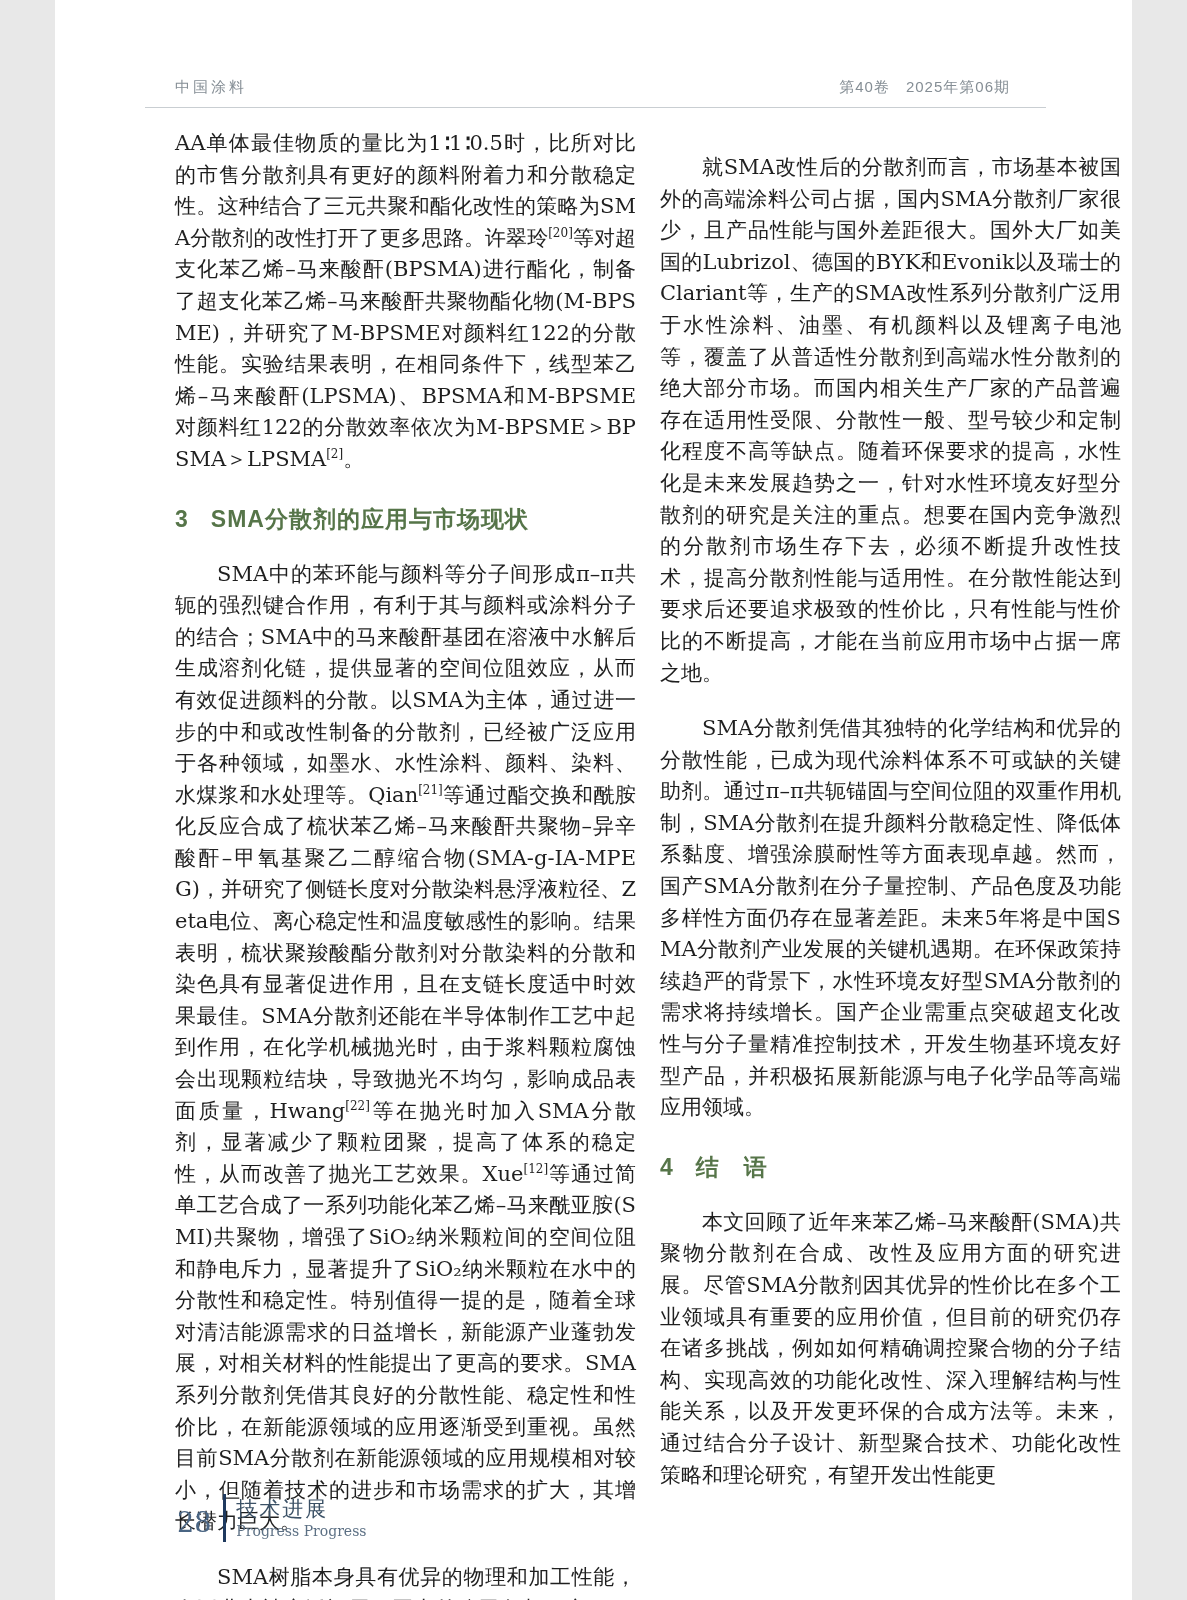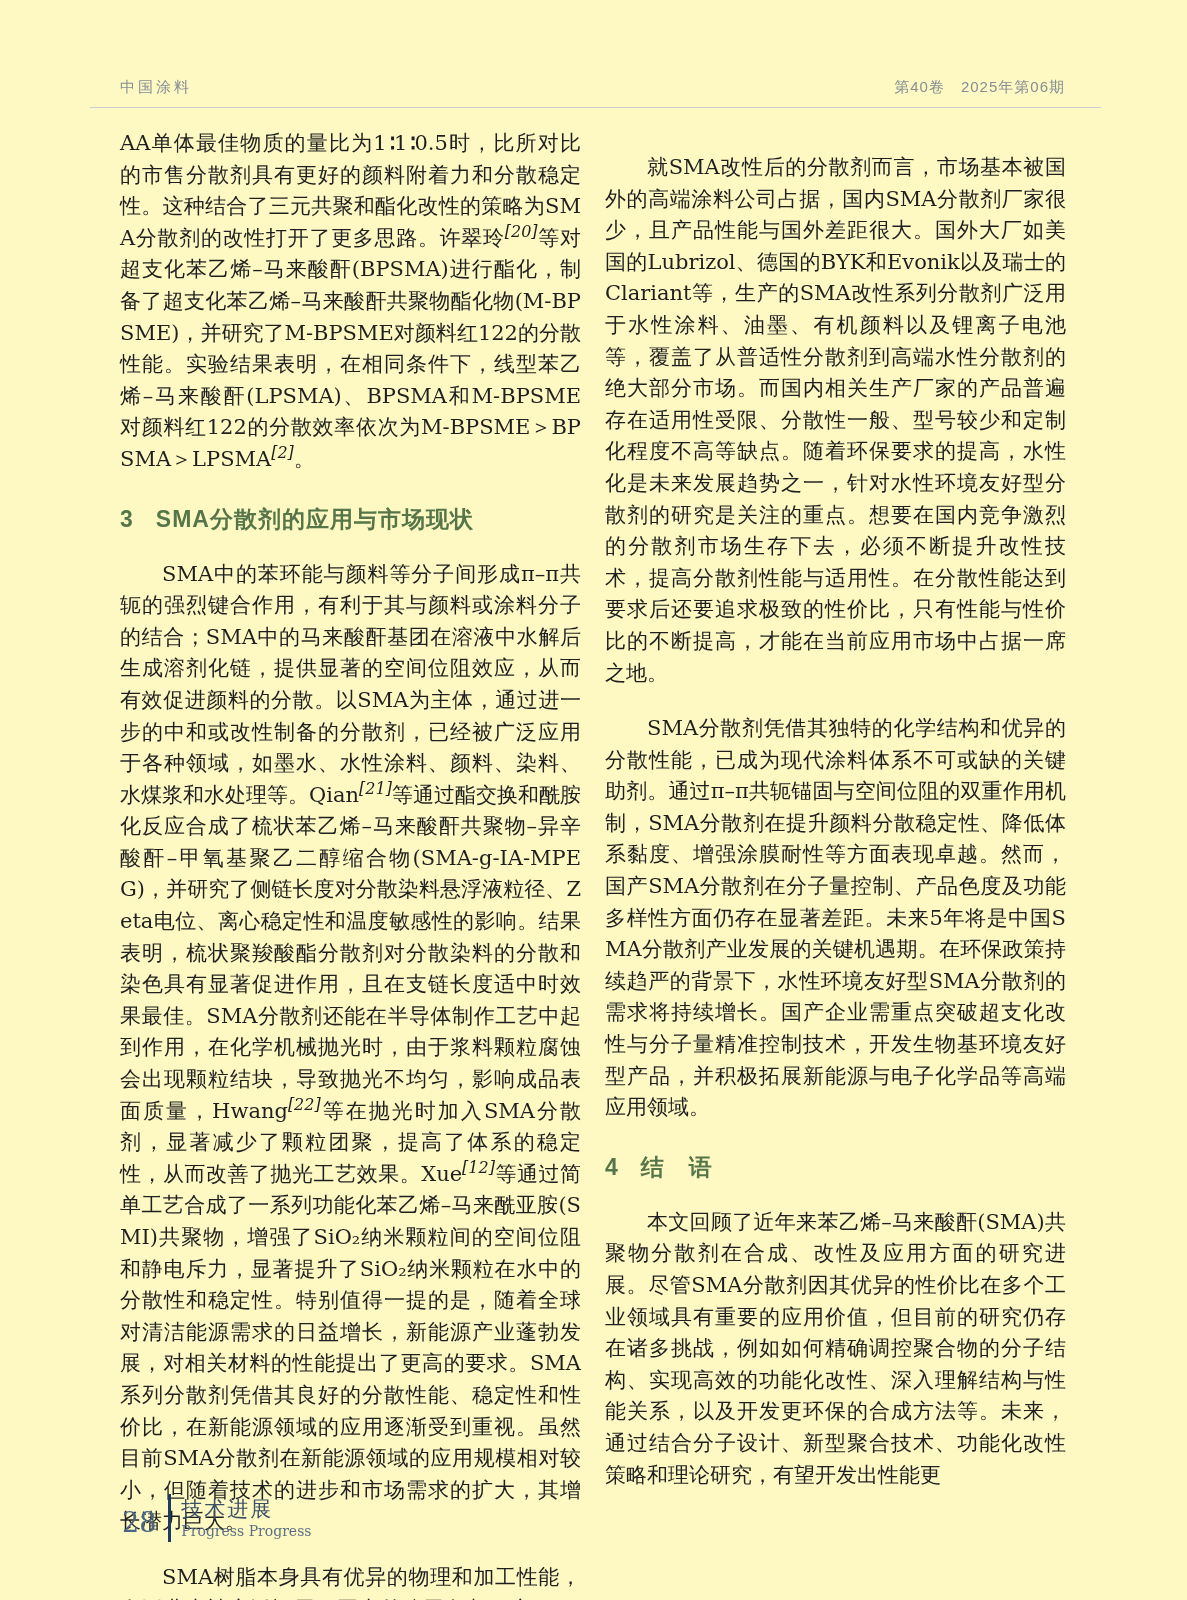--- a/index.html
+++ b/index.html
@@ -2,24 +2,24 @@
 <html><head>
 <meta charset="utf-8">
 <style>
   html, body {
     margin: 0;
     padding: 0;
     background: #e8e8e8;
   }
   .page {
     position: relative;
-    width: 1187px;
+    width: 1077px;
     height: 1600px;
     margin: 0 auto;
-    background: #fef9c3;
+    background: #ffffff;
     font-family: "DejaVu Serif", "Liberation Serif", serif;
     color: #1f1f1f;
     overflow: hidden;
     box-sizing: border-box;
   }
   
   .page-header {
     position: absolute;
     top: 78px;
     left: 120px;
@@ -56,24 +56,23 @@
   .para {
     margin: 0;
     font-size: 21px;
     line-height: 31.6px;
     text-align: justify;
     text-justify: inter-ideograph;
     word-break: break-all;
   }
   .para.indent { text-indent: 2em; margin-top: 24px; }
   .para sup {
-    font-size: 16px;
+    font-size: 12px;
     line-height: 0;
     vertical-align: super;
-    font-style: italic;
   }
   .section-heading {
     margin: 28px 0 18px 0;
     font-family: "Liberation Sans", "DejaVu Sans", sans-serif;
     font-weight: bold;
     font-size: 23px;
     color: #567549;
     letter-spacing: 1px;
   }
   .section-heading .num { margin-right: 22px; }

